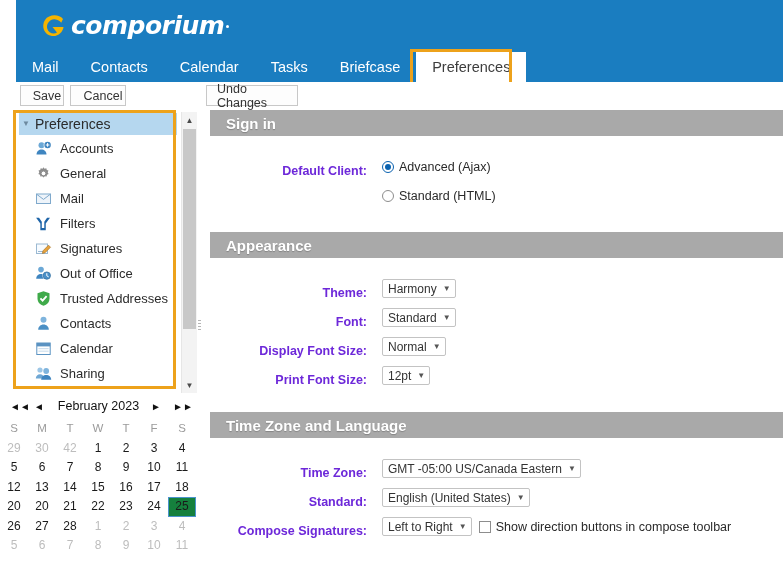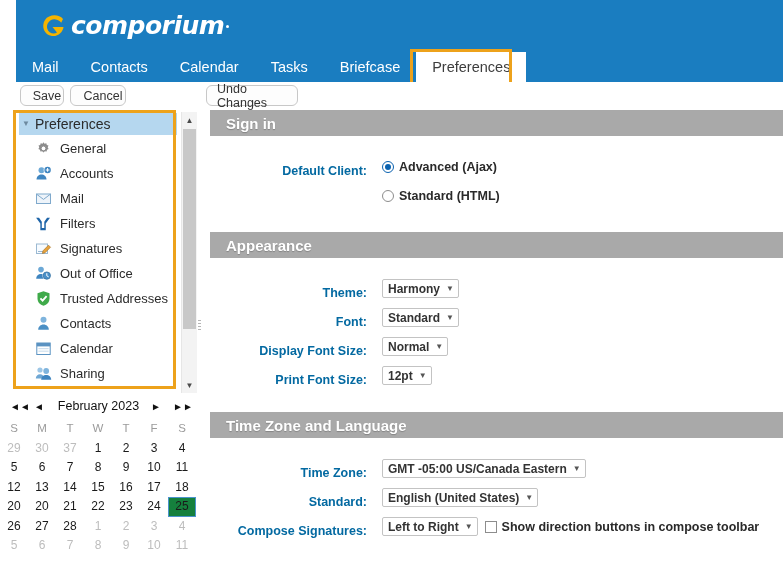--- a/index.html
+++ b/index.html
@@ -24,21 +24,21 @@
   .navtabs{position:absolute;left:0;top:0;height:30px;display:flex;align-items:stretch;}
   .navtab{color:#ffffff;font-size:14.5px;padding:0 16px;display:flex;align-items:center;
      height:30px;white-space:nowrap;cursor:pointer;}
   .navtab.active{background:#ffffff;color:#3d3d3d;}
   .tab-highlight{position:absolute;left:410px;top:49px;width:102px;height:36px;
      border:3px solid #eda21b;box-sizing:border-box;pointer-events:none;}
 
   
   .toolbar{position:absolute;left:16px;top:82px;width:767px;height:28px;background:#ffffff;}
   .tbtn{position:absolute;top:3px;height:21px;border:1px solid #c8c8c8;background:#fdfdfd;
-     border-radius:6px;color:#333;font-size:12.5px;display:flex;align-items:center;
+     border-radius:0;color:#333;font-size:12.5px;display:flex;align-items:center;
      justify-content:center;cursor:pointer;box-sizing:border-box;padding-left:10px;}
   .tbtn-save{left:4px;width:44px;}
   .tbtn-cancel{left:54px;width:56px;}
   .tbtn-undo{left:190px;width:92px;}
 
   
   .leftpane{position:absolute;left:16px;top:110px;width:181px;height:285px;background:#ffffff;}
   .pref-header{position:absolute;left:3px;top:3px;width:158px;height:22px;background:#b5d7ef;
      display:flex;align-items:center;}
   .pref-caret{width:14px;text-align:center;font-size:8px;color:#6d8aa0;line-height:22px;}
@@ -84,22 +84,22 @@
   .mc-cell.sel{background:#15803d;border:1px solid #4a93cc;color:#1a1a1a;line-height:17.5px;}
 
   
   .main{position:absolute;left:210px;top:110px;width:573px;height:510px;background:#ffffff;
      overflow:hidden;}
   .section-head{background:#a9a9a9;height:26px;display:flex;align-items:center;
      padding-left:16px;color:#ffffff;font-size:15px;font-weight:bold;
      text-shadow:0 1px 1px rgba(0,0,0,.22);}
   .formrow{display:flex;align-items:center;min-height:29px;}
   .flabel{width:172px;text-align:right;padding-right:15px;font-size:12.5px;font-weight:bold;
-     color:#0369a1;box-sizing:border-box;margin-top:8px;}
-  .fctrl{display:flex;align-items:center;font-weight:bold;}
+     color:#6d28d9;box-sizing:border-box;margin-top:8px;}
+  .fctrl{display:flex;align-items:center;}
 
   .radio{width:12px;height:12px;border:1px solid #8d8d8d;border-radius:50%;background:#fff;
      position:relative;box-sizing:border-box;margin-right:5px;flex:0 0 12px;cursor:pointer;}
   .radio.on{border-color:#0a62b0;}
   .radio.on:after{content:"";position:absolute;left:2px;top:2px;width:6px;height:6px;
      border-radius:50%;background:#0a62b0;}
   .radio-label{font-size:12.5px;color:#2a2a2a;}
 
   .select{display:inline-flex;align-items:center;height:19px;border:1px solid #c3c3c3;
      background:#ffffff;border-radius:2px;padding:0 4px 0 5px;font-size:12px;color:#333;
@@ -152,38 +152,38 @@
     <div class="pref-header">
       <span class="pref-caret">▼</span>
       <span class="pref-header-label">Preferences</span>
     </div>
 
     <div class="navlist">
 
       <div class="navitem">
         <span class="ico">
           <svg width="17" height="17" viewBox="0 0 17 17">
-            <path d="M8.5 2.2l1 1.5 1.8-.5.5 1.8 1.7.6-.8 1.7.9 1.6-1.6.8-.4 1.8-1.8-.3-1.3 1.3-1.3-1.3-1.8.3-.4-1.8-1.6-.8.9-1.6-.8-1.7 1.7-.6.5-1.8 1.8.5z" fill="#8c8c8c"></path>
-            <circle cx="8.5" cy="8.4" r="2.4" fill="#ffffff" stroke="#8c8c8c" stroke-width="1"></circle>
-          </svg>
-        </span>
-        <span class="lbl">General</span>
-      </div>
-
-      <div class="navitem">
-        <span class="ico">
-          <svg width="17" height="17" viewBox="0 0 17 17">
             <circle cx="6.5" cy="5.2" r="3" fill="#6ba8d6"></circle>
             <path d="M1.5 14.5c0-3 2.4-5 5-5s5 2 5 5z" fill="#3f85c0"></path>
             <circle cx="12.6" cy="5" r="4" fill="#ffffff"></circle>
             <circle cx="12.6" cy="5" r="3.2" fill="#3f85c0"></circle>
             <path d="M12.1 3.1h1v1.3h1.3v1h-1.3v1.3h-1V5.4h-1.3v-1h1.3z" fill="#ffffff"></path>
           </svg>
         </span>
         <span class="lbl">Accounts</span>
+      </div>
+
+      <div class="navitem">
+        <span class="ico">
+          <svg width="17" height="17" viewBox="0 0 17 17">
+            <path d="M8.5 2.2l1 1.5 1.8-.5.5 1.8 1.7.6-.8 1.7.9 1.6-1.6.8-.4 1.8-1.8-.3-1.3 1.3-1.3-1.3-1.8.3-.4-1.8-1.6-.8.9-1.6-.8-1.7 1.7-.6.5-1.8 1.8.5z" fill="#8c8c8c"></path>
+            <circle cx="8.5" cy="8.4" r="2.4" fill="#ffffff" stroke="#8c8c8c" stroke-width="1"></circle>
+          </svg>
+        </span>
+        <span class="lbl">General</span>
       </div>
 
       <div class="navitem">
         <span class="ico">
           <svg width="17" height="17" viewBox="0 0 17 17">
             <rect x="1.5" y="4" width="14" height="9.5" fill="#eef4fa" stroke="#7fa9cc" stroke-width="1"></rect>
             <path d="M1.9 4.4l6.6 5 6.6-5" fill="none" stroke="#7fa9cc" stroke-width="1"></path>
           </svg>
         </span>
         <span class="lbl">Mail</span>
@@ -297,21 +297,21 @@
         <div class="mc-cell dow">T</div>
         <div class="mc-cell dow">W</div>
         <div class="mc-cell dow">T</div>
         <div class="mc-cell dow">F</div>
         <div class="mc-cell dow">S</div>
       </div>
       <div id="mc-weeks">
           <div class="mc-row">
             <div class="mc-cell other">29</div>
             <div class="mc-cell other">30</div>
-            <div class="mc-cell other">37</div>
+            <div class="mc-cell other">42</div>
             <div class="mc-cell">1</div>
             <div class="mc-cell">2</div>
             <div class="mc-cell">3</div>
             <div class="mc-cell">4</div>
           </div>
           <div class="mc-row">
             <div class="mc-cell">5</div>
             <div class="mc-cell">6</div>
             <div class="mc-cell">7</div>
             <div class="mc-cell">8</div>

